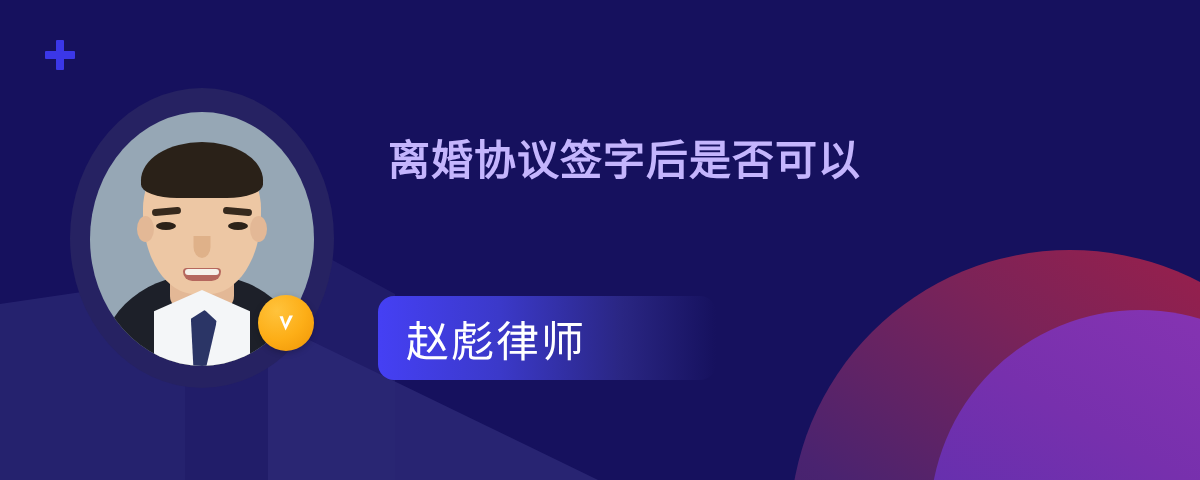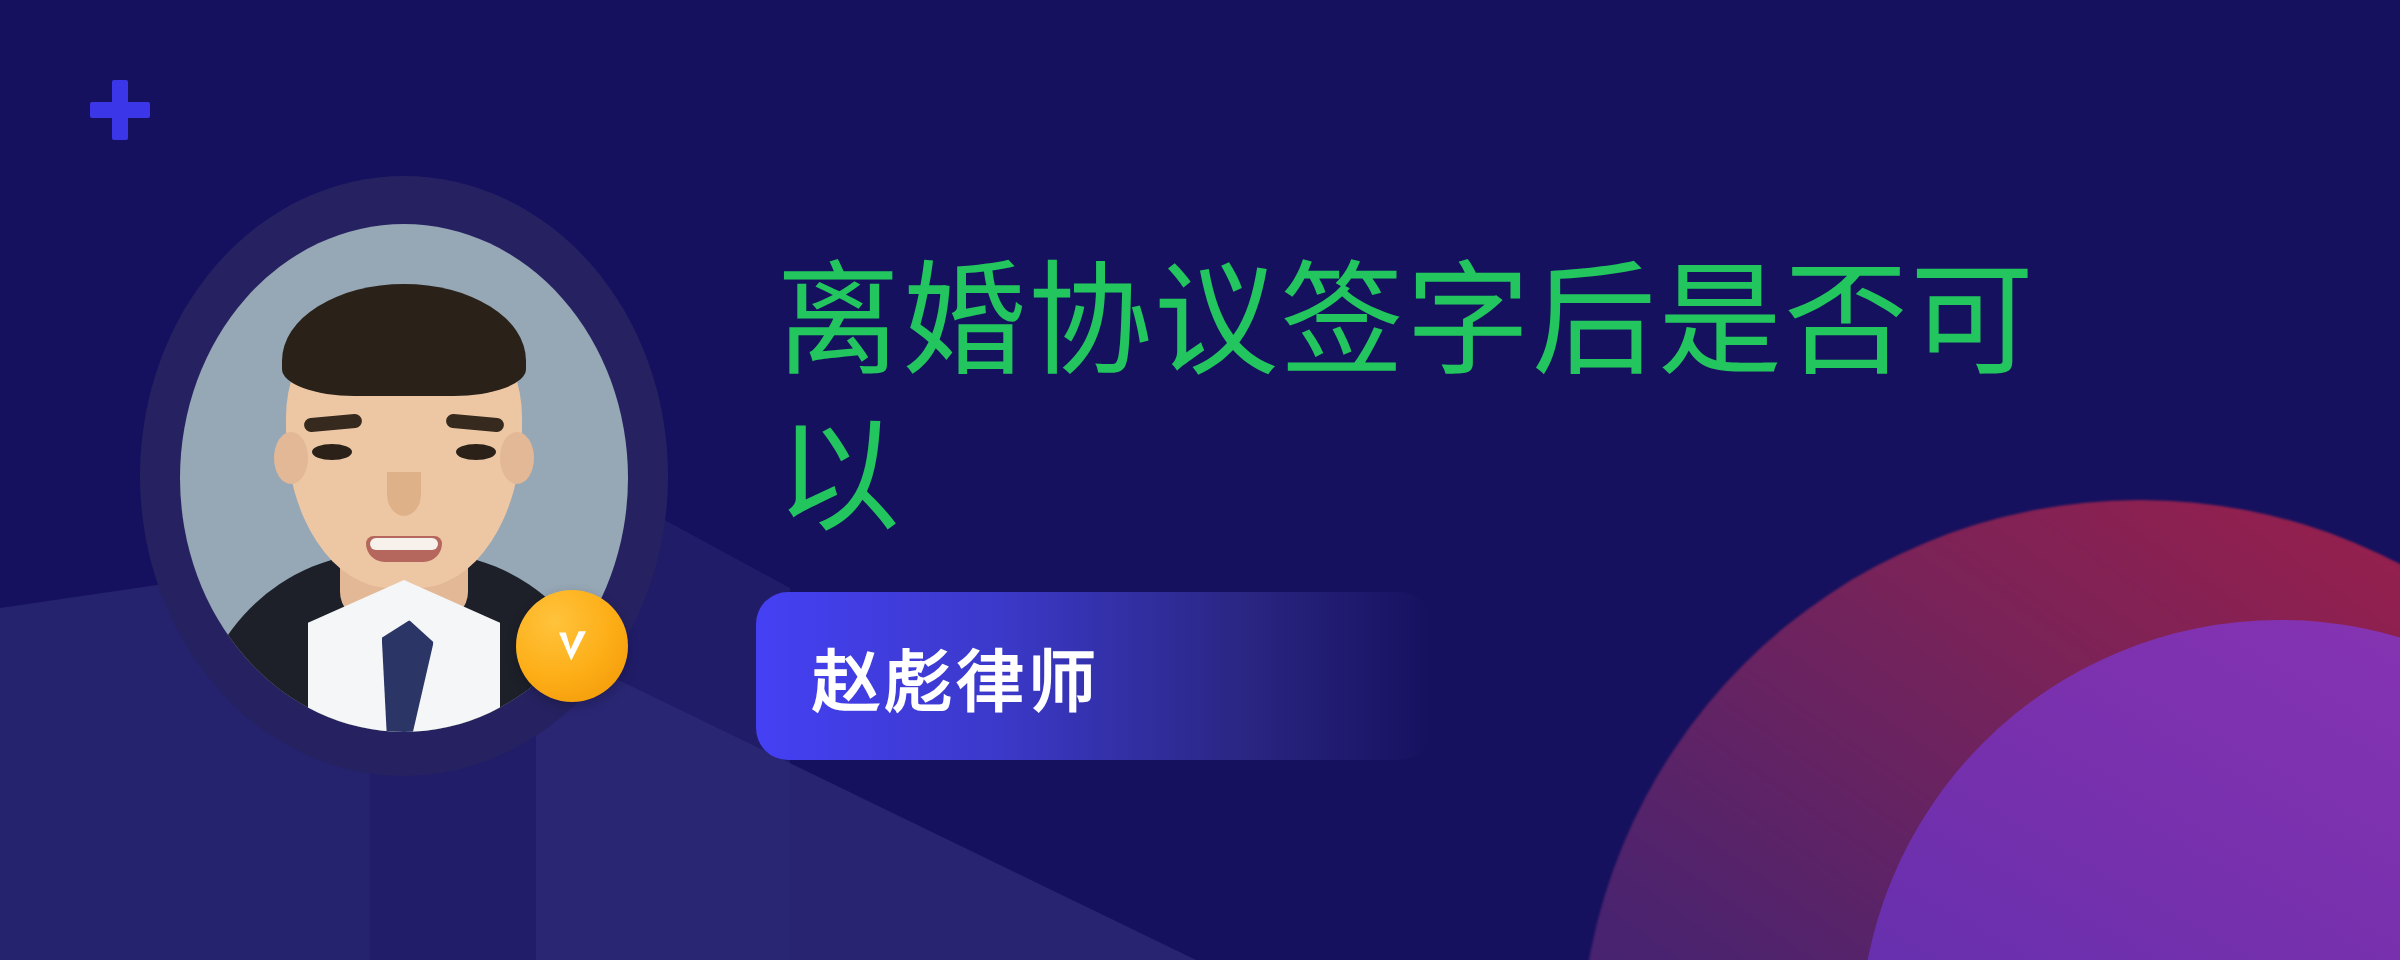--- a/index.html
+++ b/index.html
@@ -261,44 +261,44 @@
     box-shadow: 0 2px 6px rgba(0,0,0,.22);
   }
   .verify-badge svg { display: block; }
 
   
   .headline {
     position: absolute;
     left: 388px;
     top: 122px;
     width: 690px;
-    color: #22c55e;
-    font-size: 62px;
-    font-weight: 400;
+    color: #c4b5fd;
+    font-size: 42px;
+    font-weight: 700;
     line-height: 78px;
     letter-spacing: 1px;
     font-family: "DejaVu Sans", "Liberation Sans", sans-serif;
   }
 
   .name-chip {
     position: absolute;
     left: 378px;
     top: 296px;
     width: 338px;
     height: 84px;
     border-radius: 16px;
     background: linear-gradient(90deg, #4540f4 0%, #3b39c9 36%, #2a2683 72%, rgba(22,17,94,0) 100%);
     display: flex;
     align-items: center;
   }
   .name-chip .name-text {
     margin-left: 28px;
     color: #ffffff;
-    font-size: 34px;
-    font-weight: 700;
+    font-size: 43px;
+    font-weight: 400;
     letter-spacing: 2px;
     font-family: "DejaVu Sans", "Liberation Sans", sans-serif;
   }
 </style>
 </head>
 <body>
 
 <div id="banner">
 
   <div class="bg-layer">

